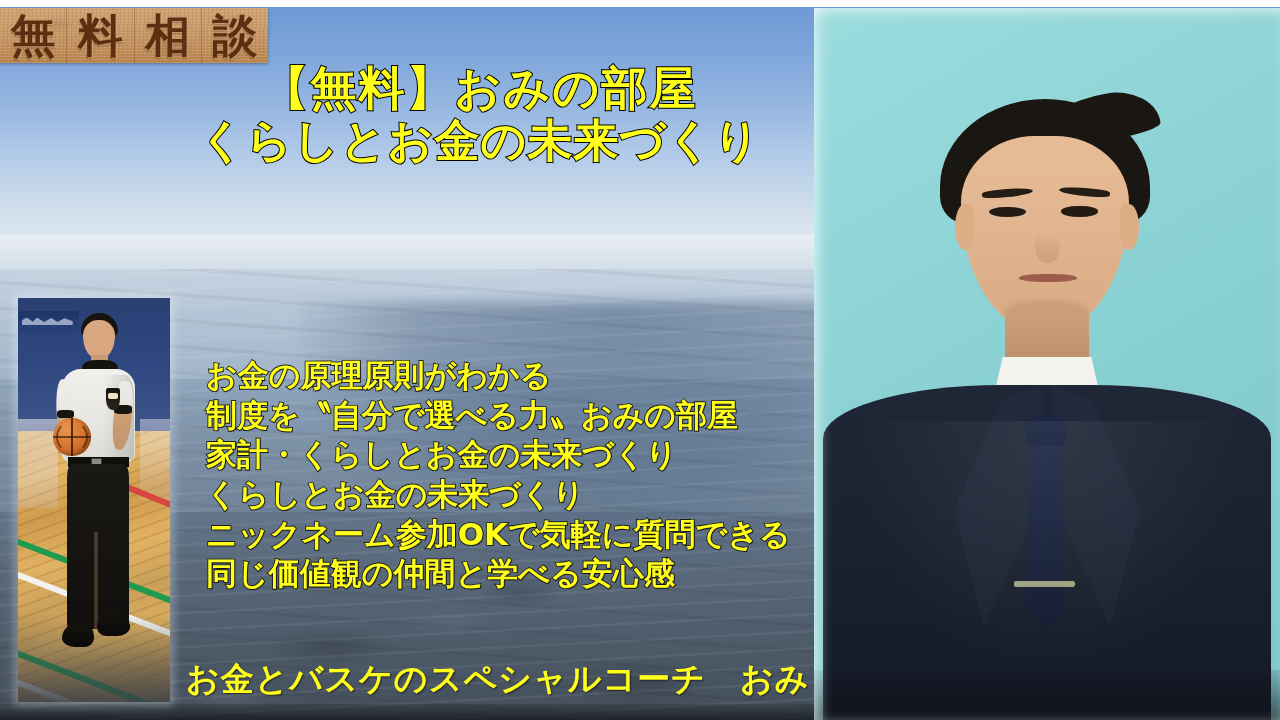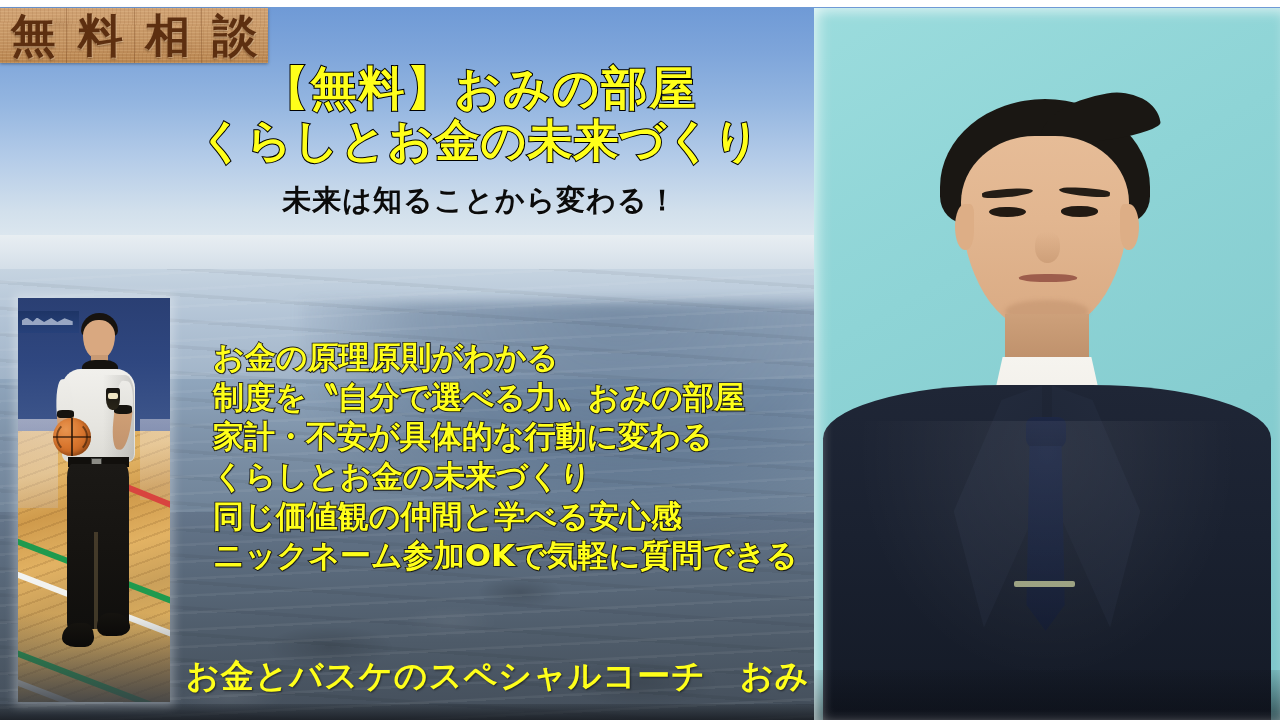--- a/index.html
+++ b/index.html
@@ -151,39 +151,39 @@
     font-size:29px;
     line-height:1.2;
     color:#0b0b0b;
     letter-spacing:1px;
     white-space:nowrap;
     text-shadow:0 1px 0 rgba(255,255,255,.25);
   }
 
   
   .benefits{
-    position:absolute; left:206px; top:338px; width:620px;margin-left:7px;
+    position:absolute; left:206px; top:356px; width:620px;
   }
   .benefits .b-line{
     font-family:"DejaVu Sans","Liberation Sans",sans-serif;
     font-weight:bold;
     font-size:31px;
     line-height:1.28;
     color:#ffff1a;
     letter-spacing:0px;
     white-space:nowrap;
     -webkit-text-stroke:1.7px #1a1a1a;
     paint-order:stroke fill;
     text-shadow:1px 1px 1px rgba(0,0,0,.45);
   }
 
   
   .tagline{
     position:absolute; left:186px; top:661px;
-    font-family:Liberation Mono, monospace;
+    font-family:Liberation Sans, sans-serif;
     font-weight:bold;
     font-size:33px;
     line-height:1.1;
     color:#ffff1a;
     letter-spacing:1px;
     white-space:nowrap;
     text-shadow:1px 1px 2px rgba(0,0,0,.55);
   }
 
   
@@ -487,29 +487,28 @@
       <div class="wood-char">相</div>
       <div class="wood-char">談</div>
     </div>
   </div>
 
   <div class="headline">
     <div class="line l1">【無料】おみの部屋</div>
     <div class="line l2">くらしとお金の未来づくり</div>
   </div>
 
-  <div class="subhead">未来は知ることから変わる！</div>
 
   <div class="benefits">
     <div class="b-line">お金の原理原則がわかる</div>
     <div class="b-line">制度を〝自分で選べる力〟おみの部屋</div>
-    <div class="b-line">家計・不安が具体的な行動に変わる</div>
+    <div class="b-line">家計・くらしとお金の未来づくり</div>
     <div class="b-line">くらしとお金の未来づくり</div>
+    <div class="b-line">ニックネーム参加OKで気軽に質問できる</div>
     <div class="b-line">同じ価値観の仲間と学べる安心感</div>
-    <div class="b-line">ニックネーム参加OKで気軽に質問できる</div>
   </div>
 
   <div class="tagline">お金とバスケのスペシャルコーチ　おみ</div>
 
   <div class="photo-ref">
     <div class="ref-bg-wall">
       <div class="ref-bg-banner"></div>
     </div>
     <div class="ref-court"></div>
     <div class="ref-court-grain"></div>

